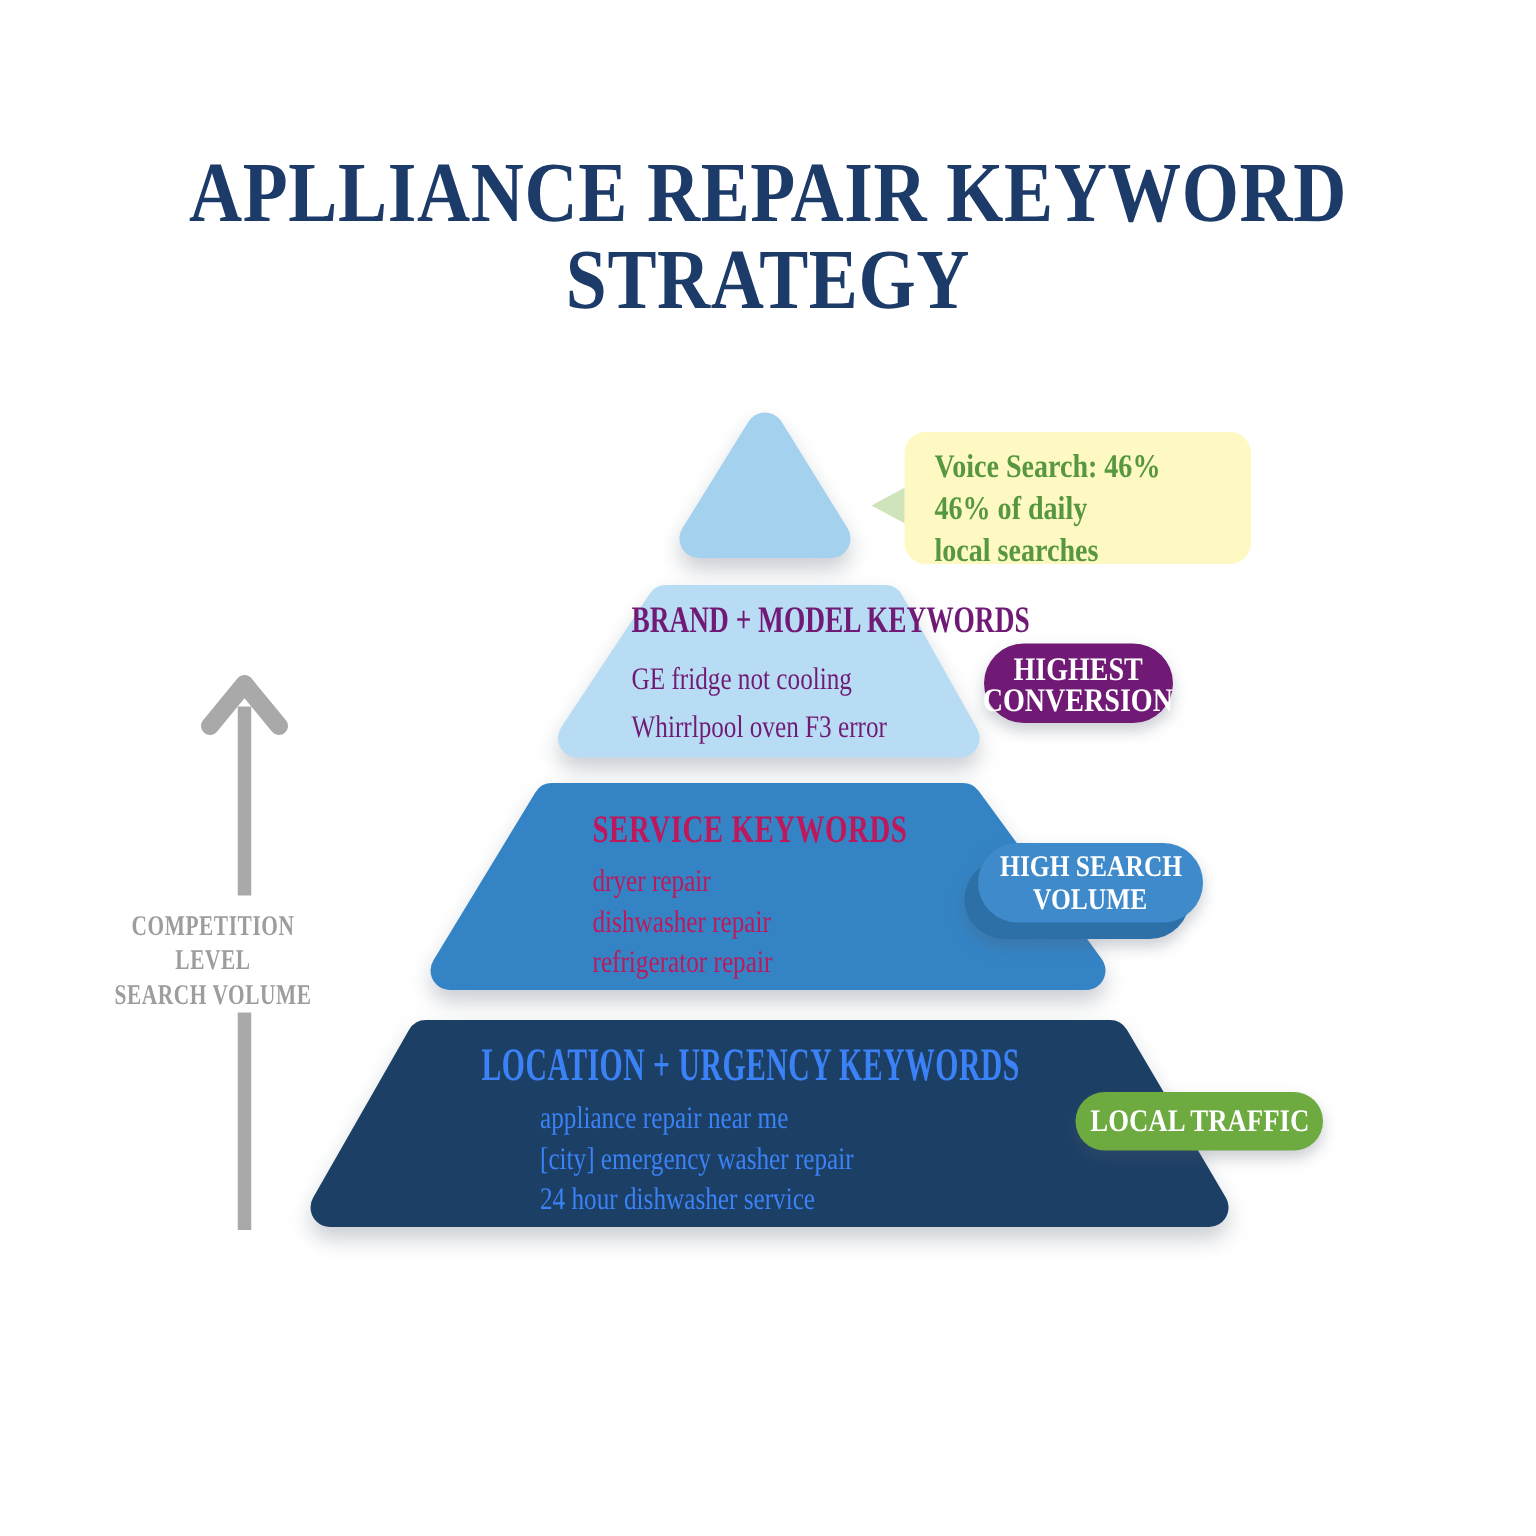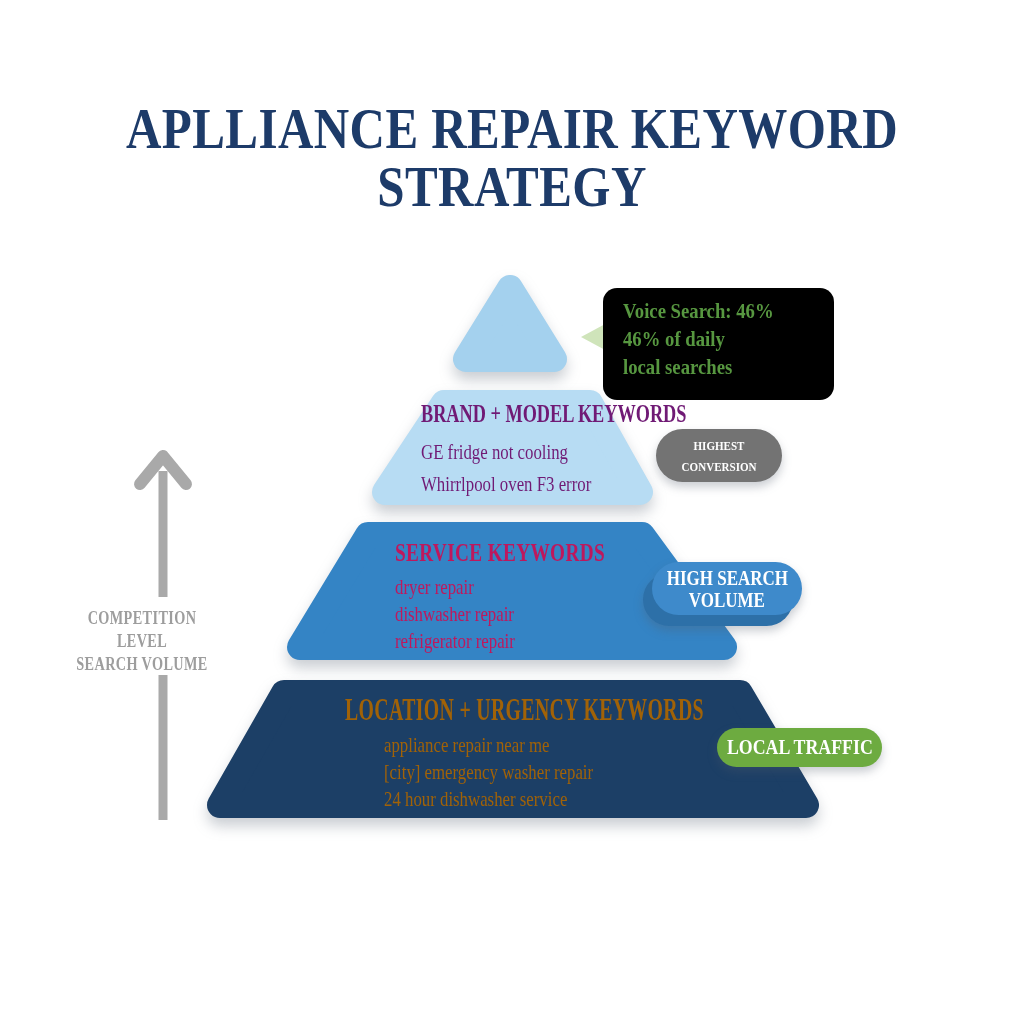--- a/index.html
+++ b/index.html
@@ -18,52 +18,52 @@
     color:#1d3b69; transform:scaleX(0.86); letter-spacing:0.5px;
   }
 
   .axis-label {
     position:absolute; top:606px; left:41px; width:202px; text-align:center;
     font-weight:bold; font-size:19px; line-height:23px; color:#9d9d9d;
     transform:scaleX(0.75); letter-spacing:0.5px;
   }
 
   .bubble {
-    position:absolute; left:603px; top:288px; width:231px; height:112px;
-    background:#000000; border-radius:14px; padding:9px 0 16px 20px;
+    position:absolute; left:603px; top:288px; width:231px; height:88px;
+    background:#fef9c3; border-radius:14px; padding:9px 0 16px 20px;
   }
   .bubble-text {
     font-weight:bold; font-size:22px; line-height:28px; color:#579740;
     transform:scaleX(0.85); transform-origin:left top; white-space:nowrap;
   }
 
   .tier-text { position:absolute; }
   .tier-title { font-weight:bold; transform-origin:left top; white-space:nowrap; }
   .tier-items { transform:scaleX(0.80); transform-origin:left top; white-space:nowrap; }
 
   #t2-text { left:421px; top:401px; color:#701a75; }
   #t2-text .tier-title { font-size:25px; line-height:25px; transform:scaleX(0.73); }
   #t2-text .tier-items { margin-top:10px; font-size:21px; line-height:32px; }
 
   #t3-text { left:395px; top:540px; color:#be185d; }
   #t3-text .tier-title { font-size:26px; line-height:26px; transform:scaleX(0.74); letter-spacing:0.5px; }
   #t3-text .tier-items { margin-top:8px; font-size:21px; line-height:27px; }
 
-  #t4-text { left:345px; top:694px; color:#a16207; }
+  #t4-text { left:321px; top:694px; color:#3b82f6; }
   #t4-text .tier-title { font-size:31px; line-height:31px; transform:scaleX(0.64); letter-spacing:0.5px; }
   #t4-text .tier-items { margin-left:39px; margin-top:7px; font-size:21px; line-height:27px; }
 
   .pill {
     position:absolute; display:flex; flex-direction:column;
     align-items:center; justify-content:center;
     color:#ffffff; font-weight:bold; text-align:center;
     filter:drop-shadow(0 5px 5px rgba(80,90,105,0.30));
   }
   .pill-text { transform:scaleX(0.85); white-space:nowrap; }
-  #pill-highest { left:656px; top:429px; width:126px; height:53px; border-radius:27px; background:#737373; font-size:13px; line-height:21px; }
+  #pill-highest { left:656px; top:429px; width:126px; height:53px; border-radius:27px; background:#701a75; font-size:22px; line-height:21px; }
   #pill-volume  { left:652px; top:562px; width:150px; height:53px; border-radius:27px; background:#3e8acb; font-size:20px; line-height:22px; z-index:2; box-shadow:-9px 11px 0 0 #2d70a8; }
   #pill-local   { left:717px; top:728px; width:165px; height:39px; border-radius:20px; background:#6dab40; font-size:21px; line-height:21px; z-index:2; }
 </style>
 </head>
 <body>
 
 <div class="canvas">
 
   <svg class="layer" width="1024" height="1024" viewBox="0 0 1024 1024">
 

